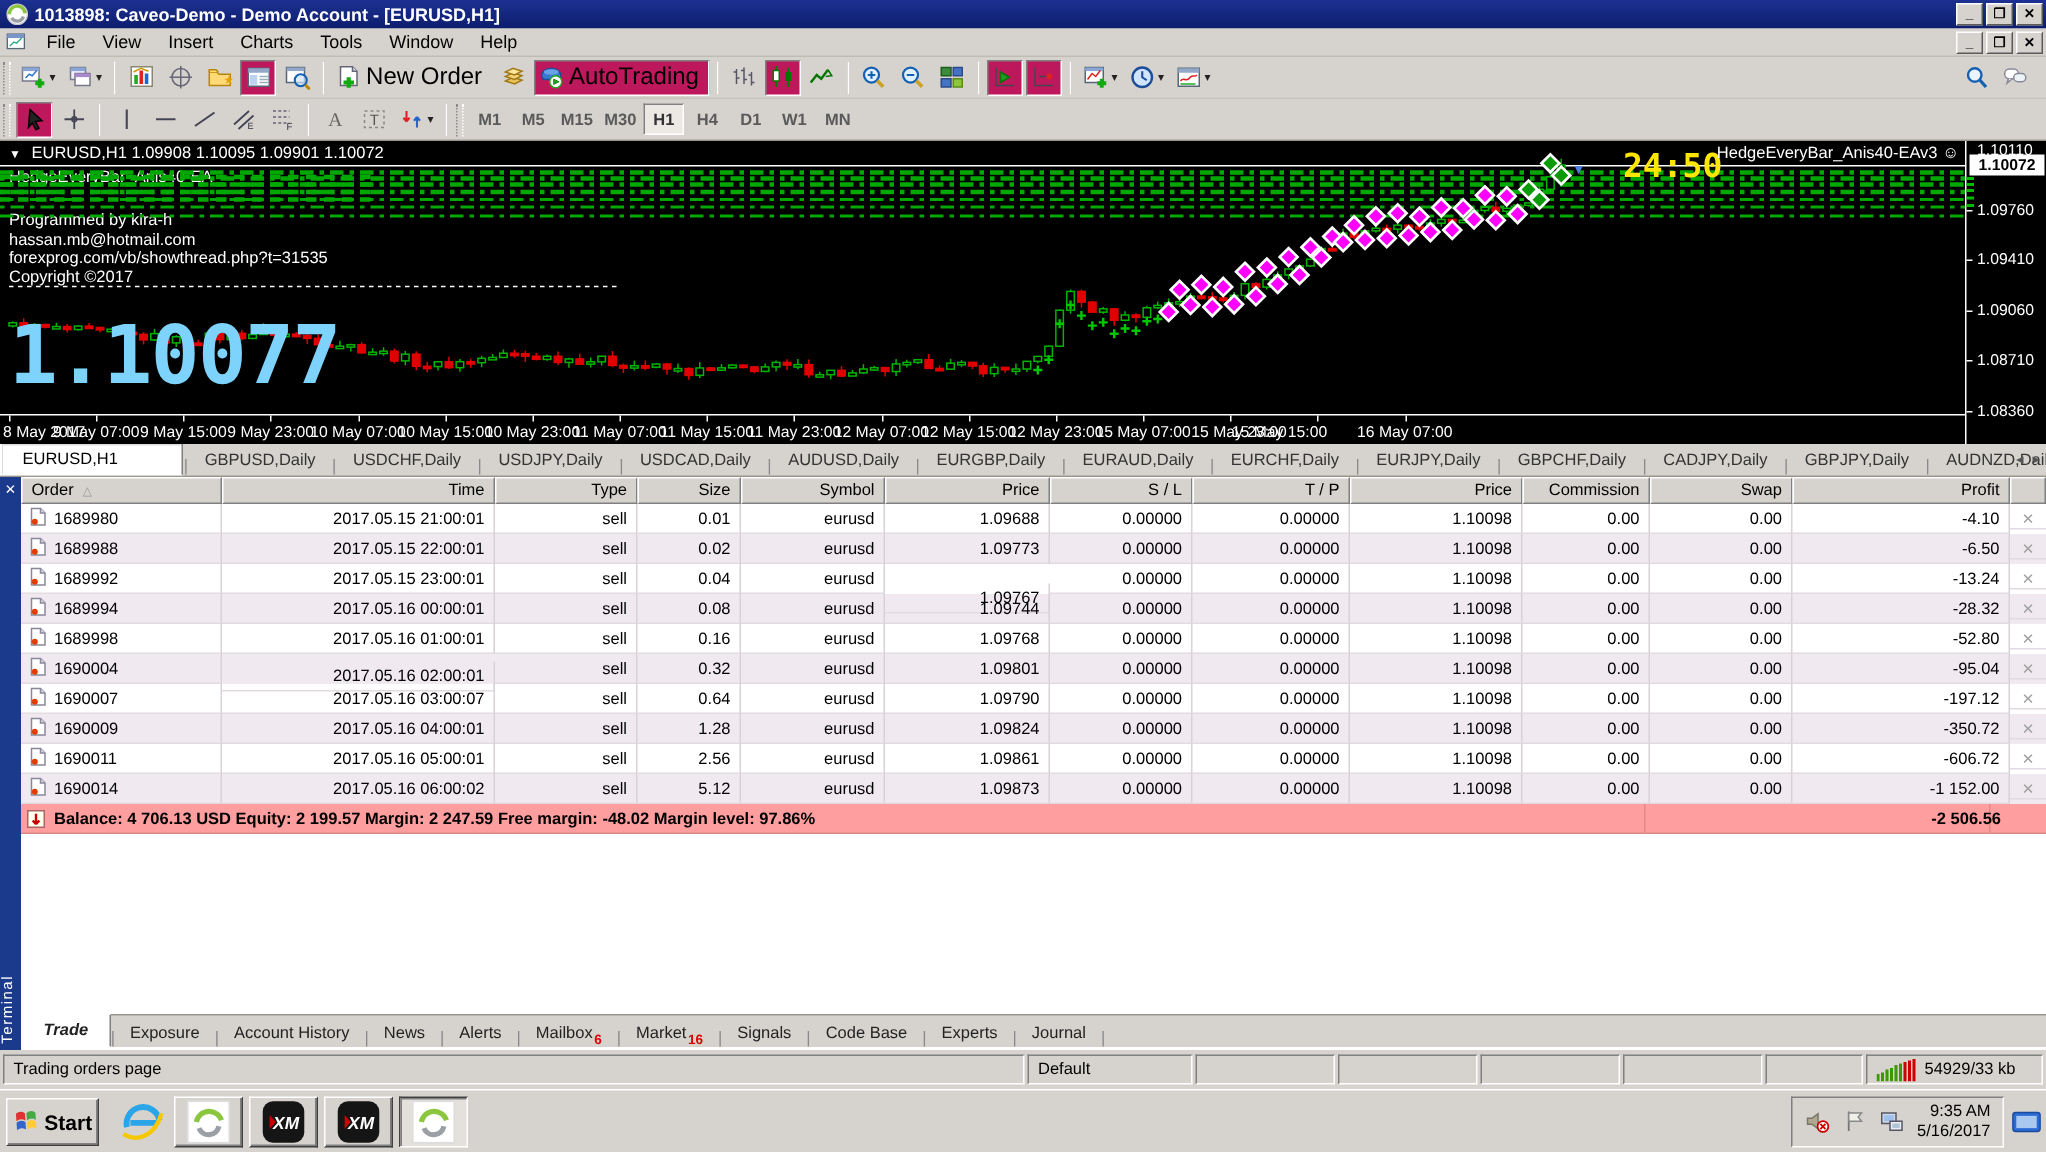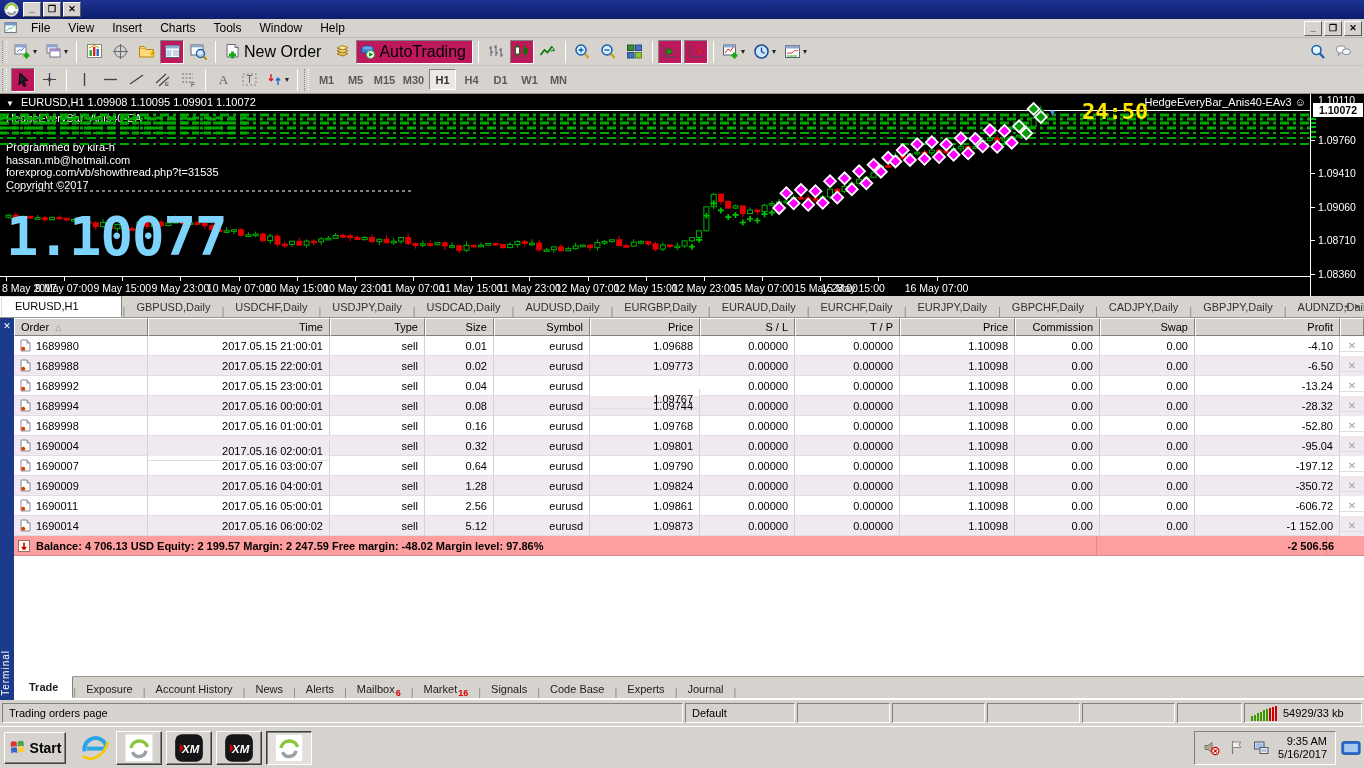--- a/index.html
+++ b/index.html
@@ -98,21 +98,21 @@
   .balrow { display:flex; height:20px; background:#ff9e9e; align-items:center; font-weight:bold; position:relative;
     border-bottom:1px solid #d88; }
   .balrow .balic { width:12px; height:12px; margin:0 6px 0 4px; }
   .balrow .balprofit { position:absolute; right:30px; }
   .balrow .balgrid1 { position:absolute; left:1082px; top:0; width:1px; height:20px; background:#e08a8a; }
   .balrow .balgrid2 { position:absolute; left:1312px; top:0; width:1px; height:20px; background:#e08a8a; }
 
   .term-tabs { position:absolute; left:14px; bottom:2px; height:22px; width:1350px; background:#d6d3ce;
     display:flex; align-items:flex-end; border-top:1px solid #9a968e; }
   .ttab { height:19px; display:flex; align-items:center; padding:0 10px; color:#222; position:relative; }
-  .ttab.active { background:#fff; border:1px solid; border-color:#fff #808080 #fff #fff; height:22px; font-weight:bold; padding:0 14px; }
+  .ttab.active { background:#fff; border:1px solid; border-color:#fff #808080 #fff #fff; height:22px; font-weight:bold; padding:0 14px;font-style:italic; }
   .ttab .badge { color:#d00; font-size:9px; font-weight:bold; position:relative; top:4px; margin-left:1px; }
   .ttab-sep { color:#8a8a8a; }
 
   
   .statusbar { position:absolute; left:0; top:700px; width:1364px; height:26px; background:#d6d3ce;
     display:flex; align-items:center; padding:2px; gap:2px; }
   .scell { height:20px; border:1px solid; border-color:#808080 #fff #fff #808080; display:flex; align-items:center; padding:0 6px; }
   .scell.msg { width:681px; }
   .scell.prof { width:110px; }
   .scell.e1 { width:93px; } .scell.e2 { width:93px; } .scell.e3 { width:93px; } .scell.e4 { width:93px; } .scell.e5 { width:65px; }
@@ -138,20 +138,21 @@
 </style>
 </head>
 <body>
 
 <div class="titlebar">
   <span class="appicon" id="app-logo"><svg viewBox="0 0 16 16" width="100%" height="100%">
         <circle cx="8" cy="8" r="7.2" fill="#fff" stroke="#ccc"></circle>
         <path d="M2.5 8 A5.5 5.5 0 0 1 13.5 7.4" fill="none" stroke="#8cc63f" stroke-width="2.4"></path>
         <path d="M4 10.6 A4.6 4.6 0 0 0 12.4 9.6" fill="none" stroke="#9aa0a6" stroke-width="2.4"></path>
       </svg></span>
+  <span class="ttl">1013898: Caveo-Demo - Demo Account - [EURUSD,H1]</span>
   <span class="winbtns">
     <span class="winbtn">_</span>
     <span class="winbtn">❐</span>
     <span class="winbtn">✕</span>
   </span>
 </div>
 
 <div class="menubar">
   <span class="docicon" id="doc-icon"><svg viewBox="0 0 16 16" width="100%" height="100%">
         <rect x="1" y="2" width="13" height="11" fill="#fff" stroke="#567"></rect>

